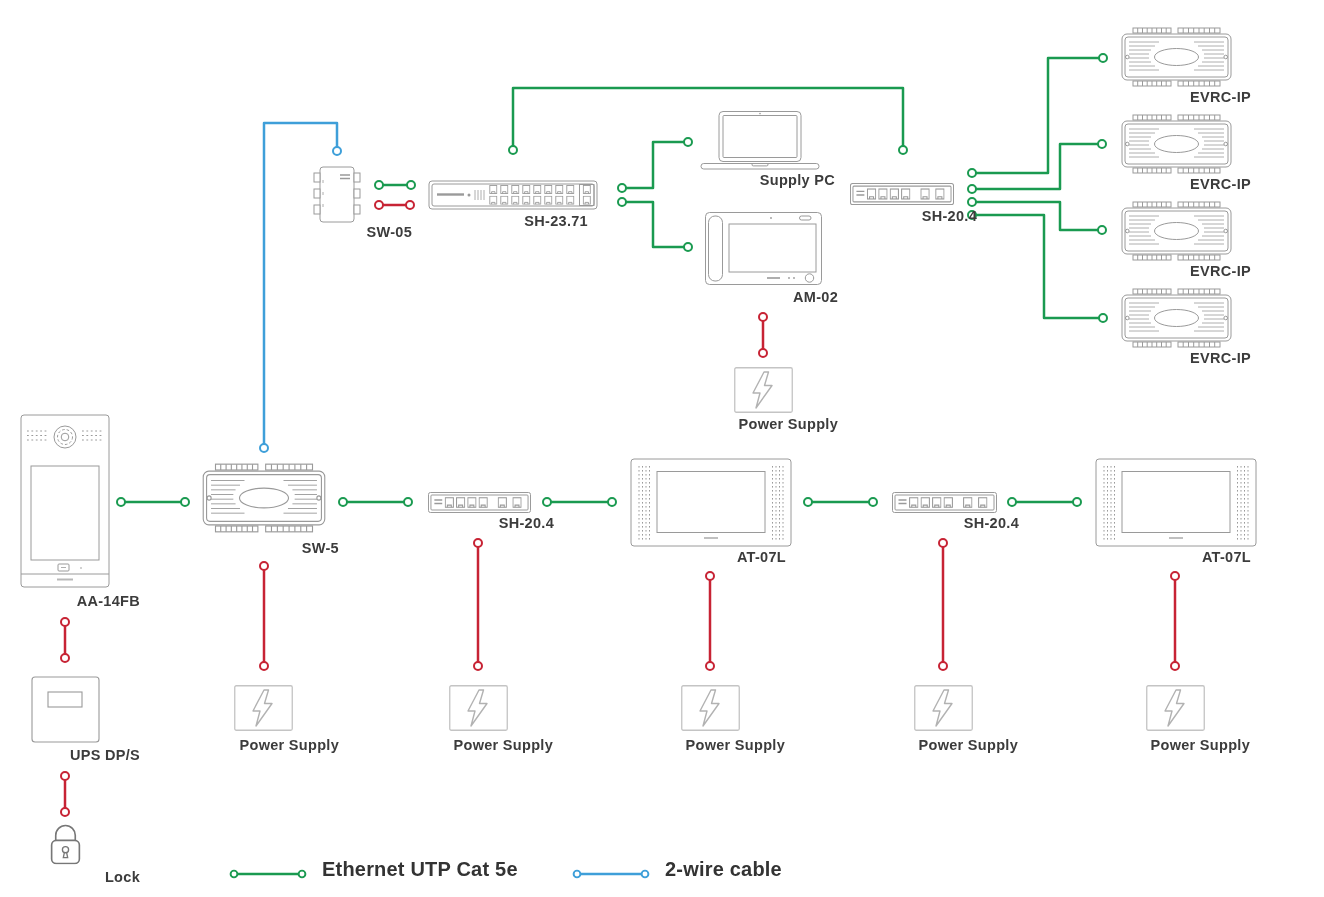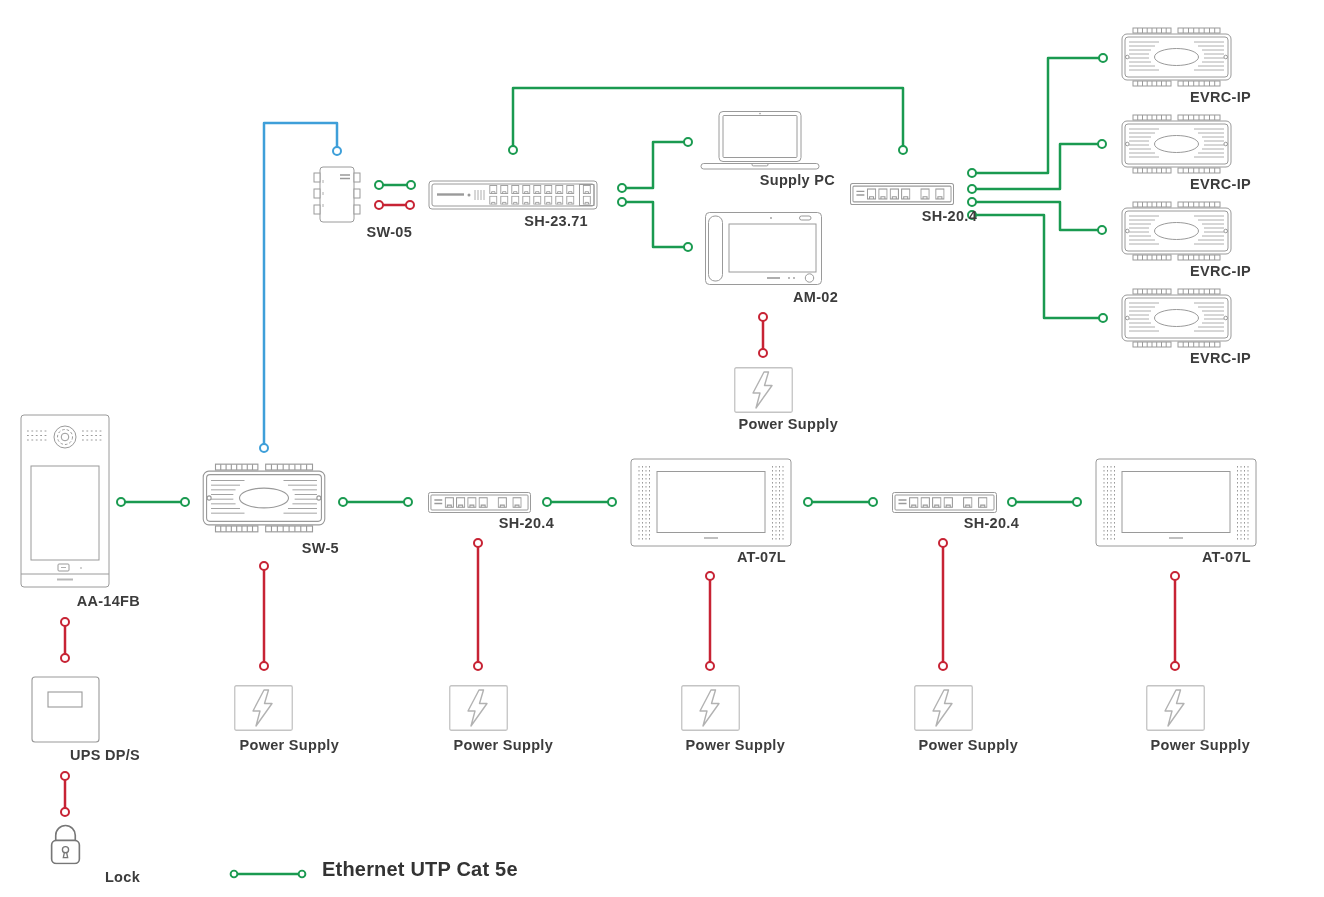--- a/index.html
+++ b/index.html
@@ -429,14 +429,22 @@
   <div class="dev-label" style="left:763px;top:416px">Power Supply</div>
 
   <div class="legend-item" style="left:228px">
     <svg class="lg eth" width="80" height="14">
       <line class="lg-line" x1="6" y1="7" x2="74" y2="7"></line>
       <circle class="lg-dot" cx="6" cy="7" r="3.4"></circle>
       <circle class="lg-dot" cx="74" cy="7" r="3.4"></circle>
     </svg>
     <span class="legend-label">Ethernet UTP Cat 5e</span>
   </div>
+  <div class="legend-item" style="left:571px">
+    <svg class="lg wire" width="80" height="14">
+      <line class="lg-line" x1="6" y1="7" x2="74" y2="7"></line>
+      <circle class="lg-dot" cx="6" cy="7" r="3.4"></circle>
+      <circle class="lg-dot" cx="74" cy="7" r="3.4"></circle>
+    </svg>
+    <span class="legend-label">2-wire cable</span>
+  </div>
 
 </div>
 
 </body></html>

